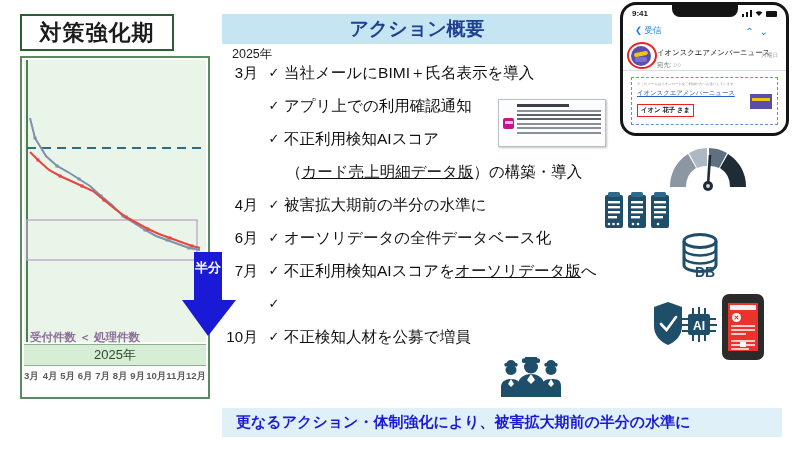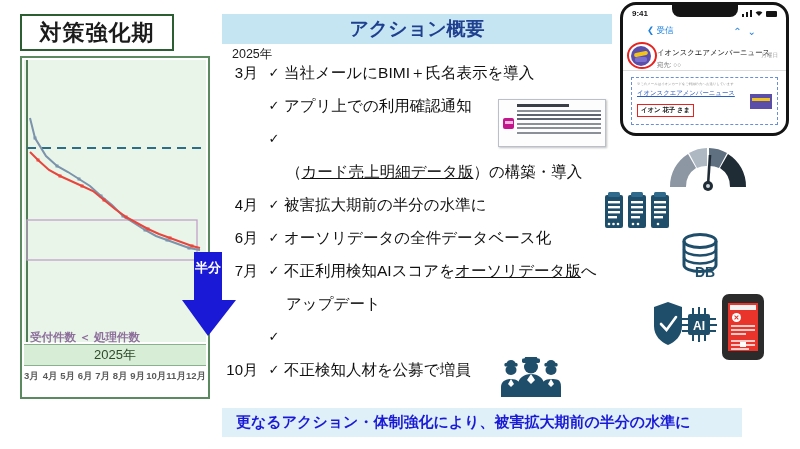--- a/index.html
+++ b/index.html
@@ -129,21 +129,21 @@
   #phone-status {
     position: absolute; left: 0; top: 0; right: 0; height: 17px;
     display: flex; align-items: center; justify-content: space-between;
     padding: 0 9px; font-size: 8px; font-weight: bold; color: #141414;
   }
   #phone-status .sig { display: flex; gap: 2px; align-items: flex-end; }
   #phone-status .bar { width: 2px; background: #141414; }
   #mail-nav {
     position: absolute; left: 0; top: 18px; right: 0; height: 16px;
     display: flex; align-items: center; justify-content: space-between;
-    padding: 0 24px;
+    padding: 0 12px;
   }
   #mail-nav .back { font-size: 8.5px; color: #1b7fe0; }
   #mail-nav .chev { font-size: 10px; color: #1b7fe0; letter-spacing: 6px; }
   #mail-head {
     position: absolute; left: 0; top: 36px; right: 0; height: 30px;
     border-bottom: 1px solid #dcdcdc;
     display: flex; align-items: center; padding: 0 8px; gap: 6px;
   }
   .brand-avatar {
     width: 20px; height: 20px; border-radius: 50%;
@@ -202,21 +202,21 @@
     border-radius: 50%; background: #ffffff; color: #e8342a;
     font-size: 7px; line-height: 9px; text-align: center; font-weight: bold;
   }
   #warn-phone .wl { position: absolute; left: 3px; right: 3px; height: 1.6px; background: rgba(255,255,255,.75); }
   #warn-phone .btn { position: absolute; left: 12px; right: 12px; bottom: 4px; height: 5px; background: #fff; }
 
   #police { position: absolute; left: 500px; top: 357px; width: 62px; height: 40px; }
 
   
   #footer {
-    position: absolute; left: 222px; top: 408px; width: 520px; height: 29px;
+    position: absolute; left: 222px; top: 408px; width: 560px; height: 29px;
     background: #dff0f8; display: flex; align-items: center; padding-left: 14px;
   }
   #footer .t { font-size: 15px; font-weight: bold; color: #1a1ad6; white-space: nowrap; }
 </style>
 </head>
 <body>
 
 <div id="left-panel">
 
   <div id="chart-title-box">
@@ -300,45 +300,41 @@
     <span class="act-text">当社メールにBIMI＋氏名表示を導入</span>
   </div>
   <div class="act-row">
     <span class="act-month"></span>
     <span class="act-check">✓</span>
     <span class="act-text">アプリ上での利用確認通知</span>
   </div>
   <div class="act-row">
     <span class="act-month"></span>
     <span class="act-check">✓</span>
+    <span class="act-text">不正利用検知AIスコア</span>
   </div>
   <div class="act-row">
     <span class="act-month"></span>
     <span class="act-check"></span>
     <span class="act-text indent">（<span class="ul">カード売上明細データ版</span>）の構築・導入</span>
   </div>
   <div class="act-row">
     <span class="act-month">4月</span>
     <span class="act-check">✓</span>
     <span class="act-text">被害拡大期前の半分の水準に</span>
   </div>
   <div class="act-row">
     <span class="act-month">6月</span>
     <span class="act-check">✓</span>
     <span class="act-text">オーソリデータの全件データベース化</span>
   </div>
   <div class="act-row">
     <span class="act-month">7月</span>
     <span class="act-check">✓</span>
     <span class="act-text">不正利用検知AIスコアを<span class="ul">オーソリデータ版</span>へ</span>
-  </div>
-  <div class="act-row">
-    <span class="act-month"></span>
-    <span class="act-check"></span>
-    <span class="act-text indent">アップデート</span>
   </div>
   <div class="act-row">
     <span class="act-month"></span>
     <span class="act-check">✓</span>
   </div>
   <div class="act-row">
     <span class="act-month">10月</span>
     <span class="act-check">✓</span>
     <span class="act-text">不正検知人材を公募で増員</span>
   </div>

